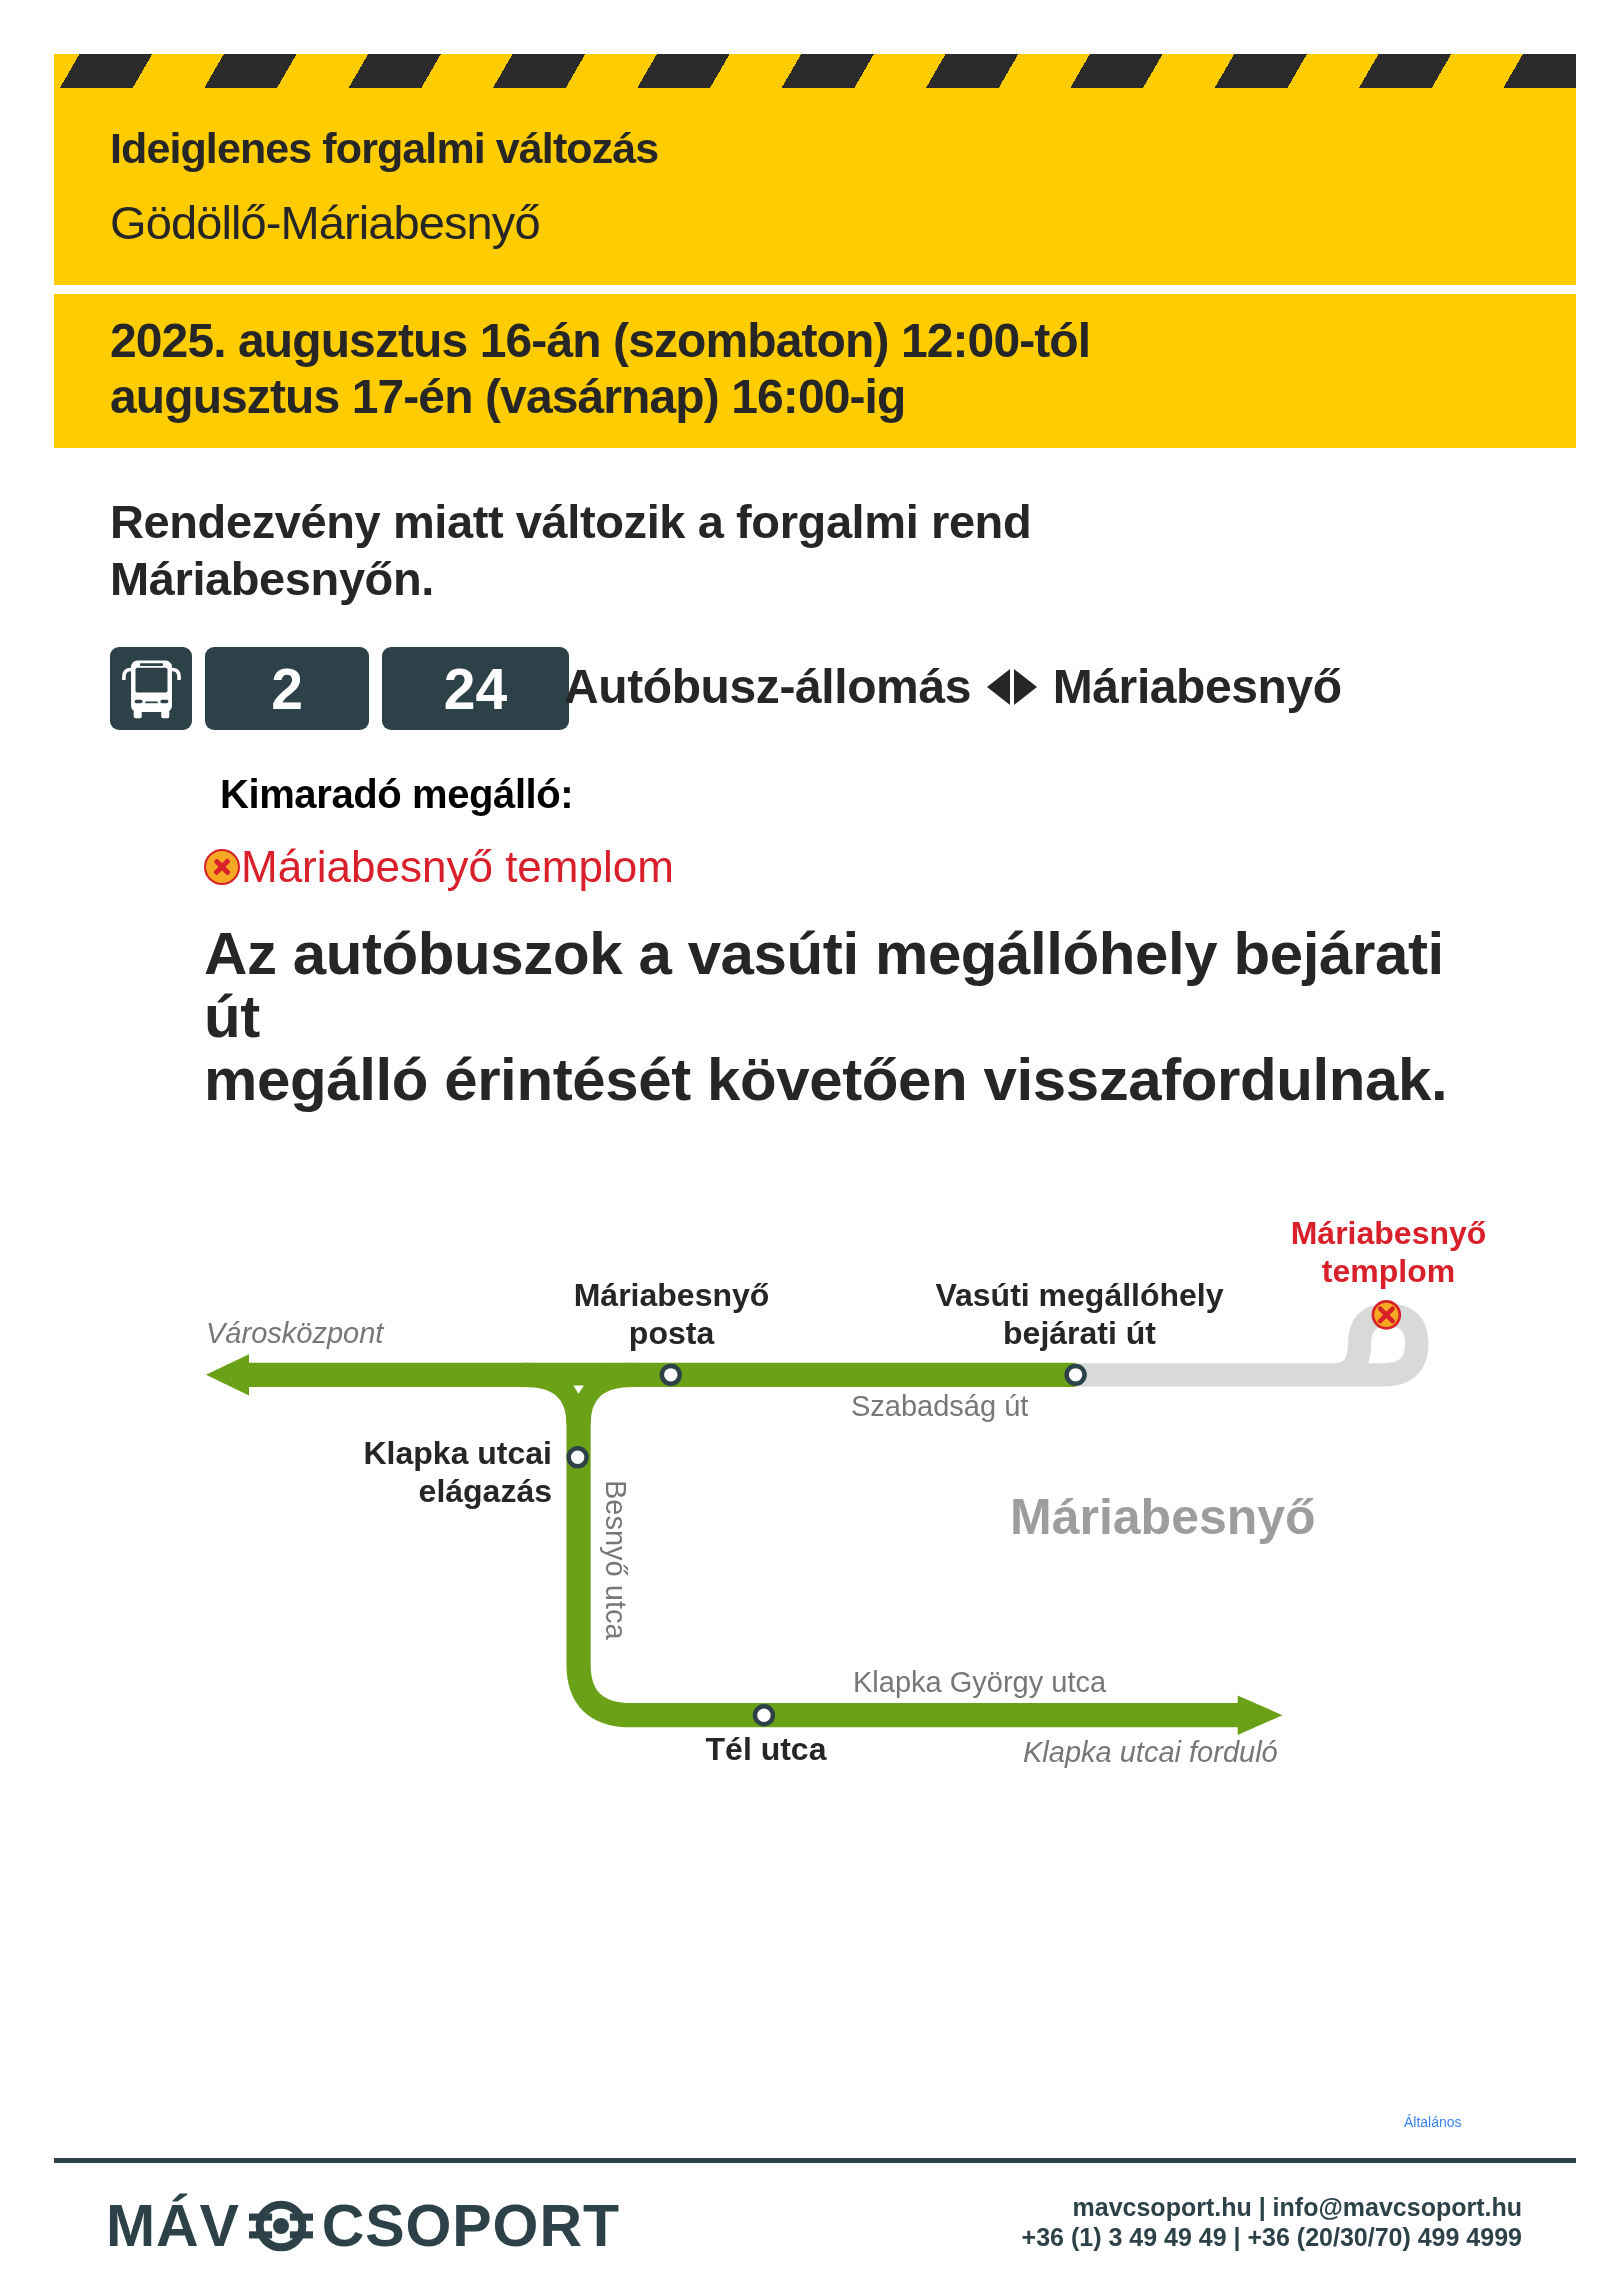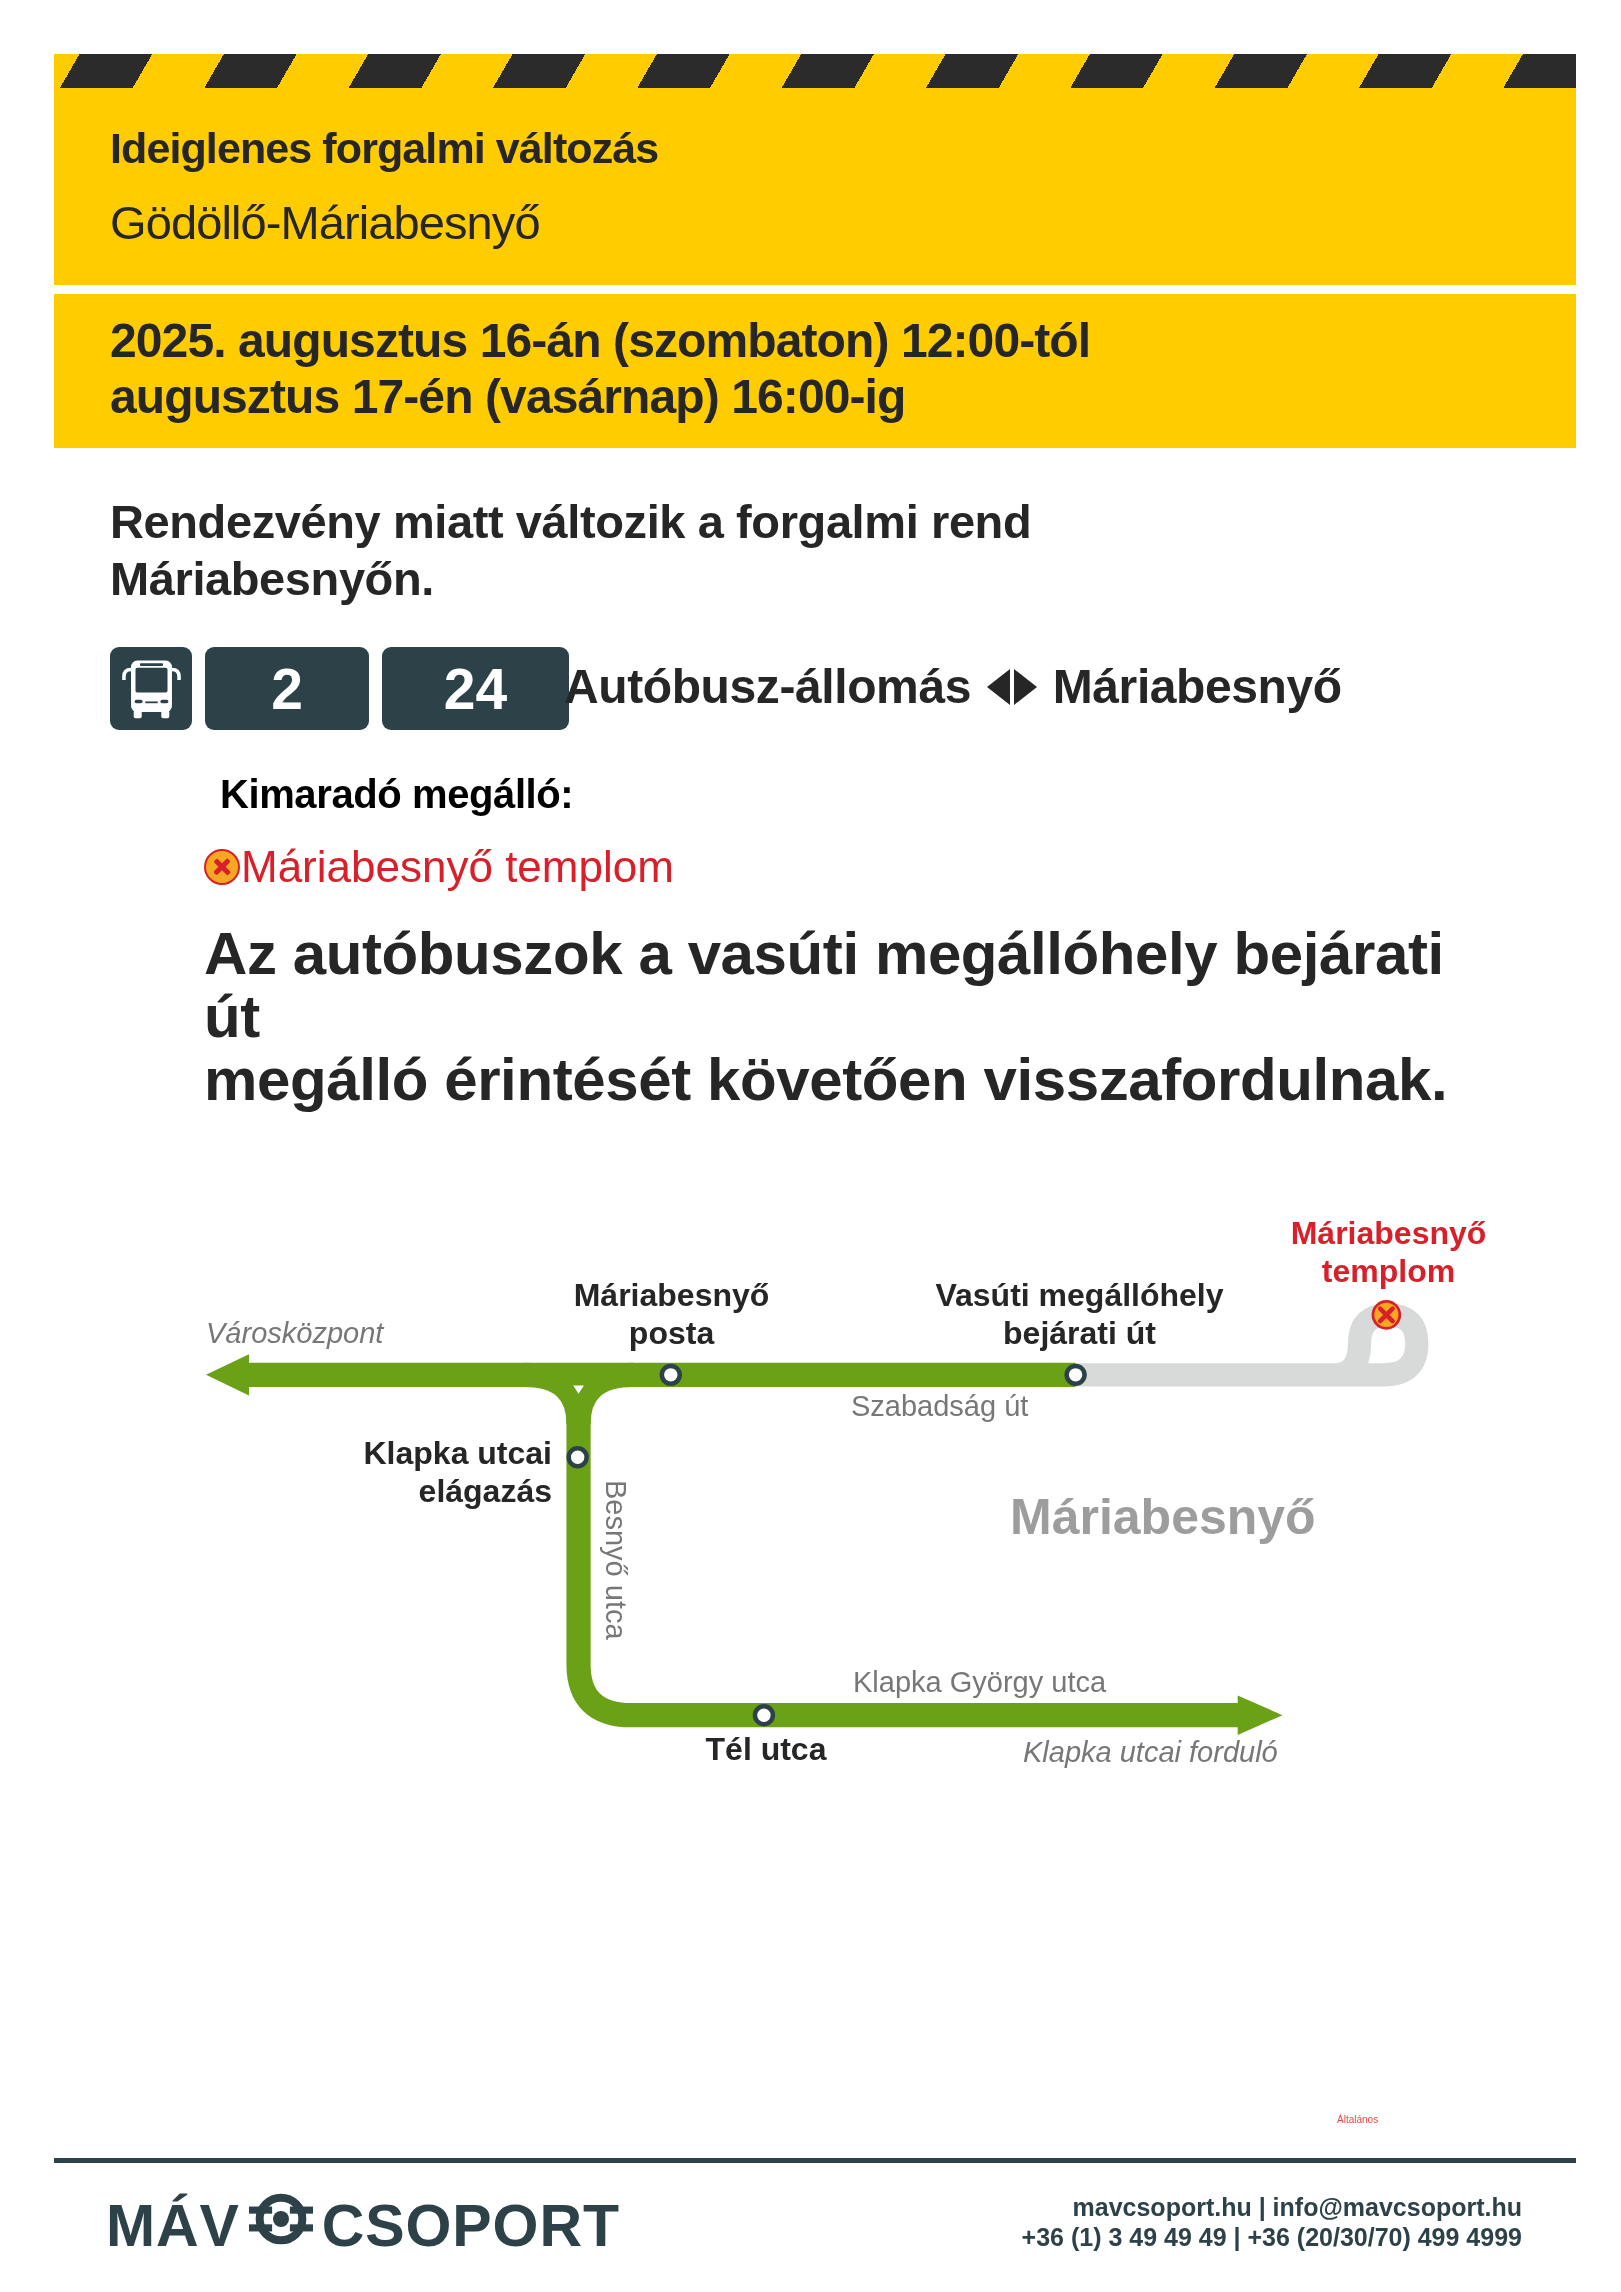--- a/index.html
+++ b/index.html
@@ -86,25 +86,25 @@
     font-size: 60px; font-weight: bold; line-height: 63px; color: #262626; letter-spacing: -0.4px;
   }
 
   
   .stop-label { position: absolute; font-size: 32px; font-weight: bold; color: #262626; line-height: 38px; text-align: center; }
   .street { position: absolute; font-size: 29px; color: #777; }
   .dir { position: absolute; font-size: 29px; font-style: italic; color: #777; }
   .area { position: absolute; font-size: 50px; font-weight: bold; color: #9d9d9d; }
   .cancel-label { position: absolute; font-size: 32px; font-weight: bold; color: #d81f2a; text-align: center; line-height: 38px; }
 
-  .class-tag { position: absolute; left: 1337px; top: 2114px; font-size: 10px; color: #ef4444; }
+  .class-tag { position: absolute; left: 1404px; top: 2114px; font-size: 14px; color: #3b82f6; }
 
   .footer-rule { position: absolute; left: 54px; top: 2158px; width: 1522px; height: 4.5px; background: #2c4248; }
   .logo {
-    position: absolute; left: 106px; top: 2192px; display: flex; gap: 9px;
+    position: absolute; left: 106px; top: 2192px; display: flex; align-items: center; gap: 9px;
     font-size: 59px; font-weight: bold; color: #2c4248; letter-spacing: 0.9px;
   }
   .contact {
     position: absolute; right: 99px; top: 2192px; text-align: right;
     font-size: 25px; font-weight: bold; color: #2c4248; line-height: 30px;
   }
 </style>
 </head>
 <body>
 

